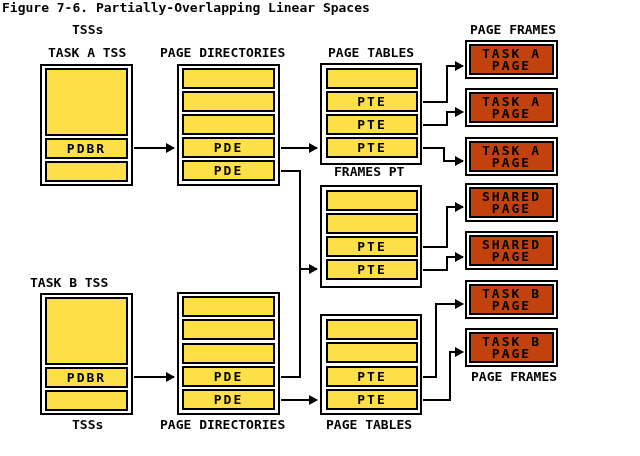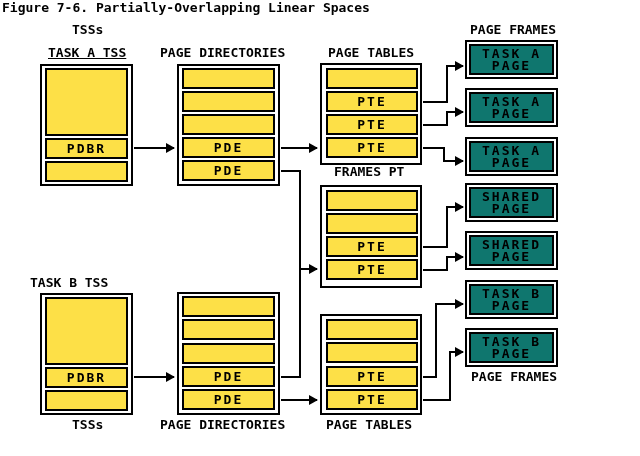--- a/index.html
+++ b/index.html
@@ -33,42 +33,42 @@
     align-items: center;
     justify-content: center;
     font: 700 13px/13px "DejaVu Sans Mono", monospace;
     letter-spacing: 2px;
     overflow: hidden;
   }
   .pfcell {
     position: absolute;
     border: 2px solid #000;
     box-sizing: border-box;
-    background: #0f766e;
+    background: #c2410c;
     display: flex;
     flex-direction: column;
     align-items: center;
     justify-content: center;
     font: 700 13px/12px "DejaVu Sans Mono", monospace;
     letter-spacing: 2px;
     text-align: center;
     overflow: hidden;
   }
   svg.arrows { position: absolute; left: 0; top: 0; }
 </style>
 </head>
 <body>
 
 <div class="canvas">
 
   <div class="lbl" style="left:2px; top:1px;">Figure 7-6. Partially-Overlapping Linear Spaces</div>
 
   <div class="lbl" style="left:72px; top:23px;">TSSs</div>
   <div class="lbl" style="left:470px; top:23px;">PAGE FRAMES</div>
-  <div class="lbl" style="left:48px; top:46px;text-decoration:underline;">TASK A TSS</div>
+  <div class="lbl" style="left:48px; top:46px;">TASK A TSS</div>
   <div class="lbl" style="left:160px; top:46px;">PAGE DIRECTORIES</div>
   <div class="lbl" style="left:328px; top:46px;">PAGE TABLES</div>
   <div class="lbl" style="left:334px; top:165px;">FRAMES PT</div>
   <div class="lbl" style="left:30px; top:276px;">TASK B TSS</div>
   <div class="lbl" style="left:471px; top:370px;">PAGE FRAMES</div>
   <div class="lbl" style="left:72px; top:418px;">TSSs</div>
   <div class="lbl" style="left:160px; top:418px;">PAGE DIRECTORIES</div>
   <div class="lbl" style="left:326px; top:418px;">PAGE TABLES</div>
 
   <div class="obox" style="left:40px; top:64px; width:93px; height:122px;"></div>

